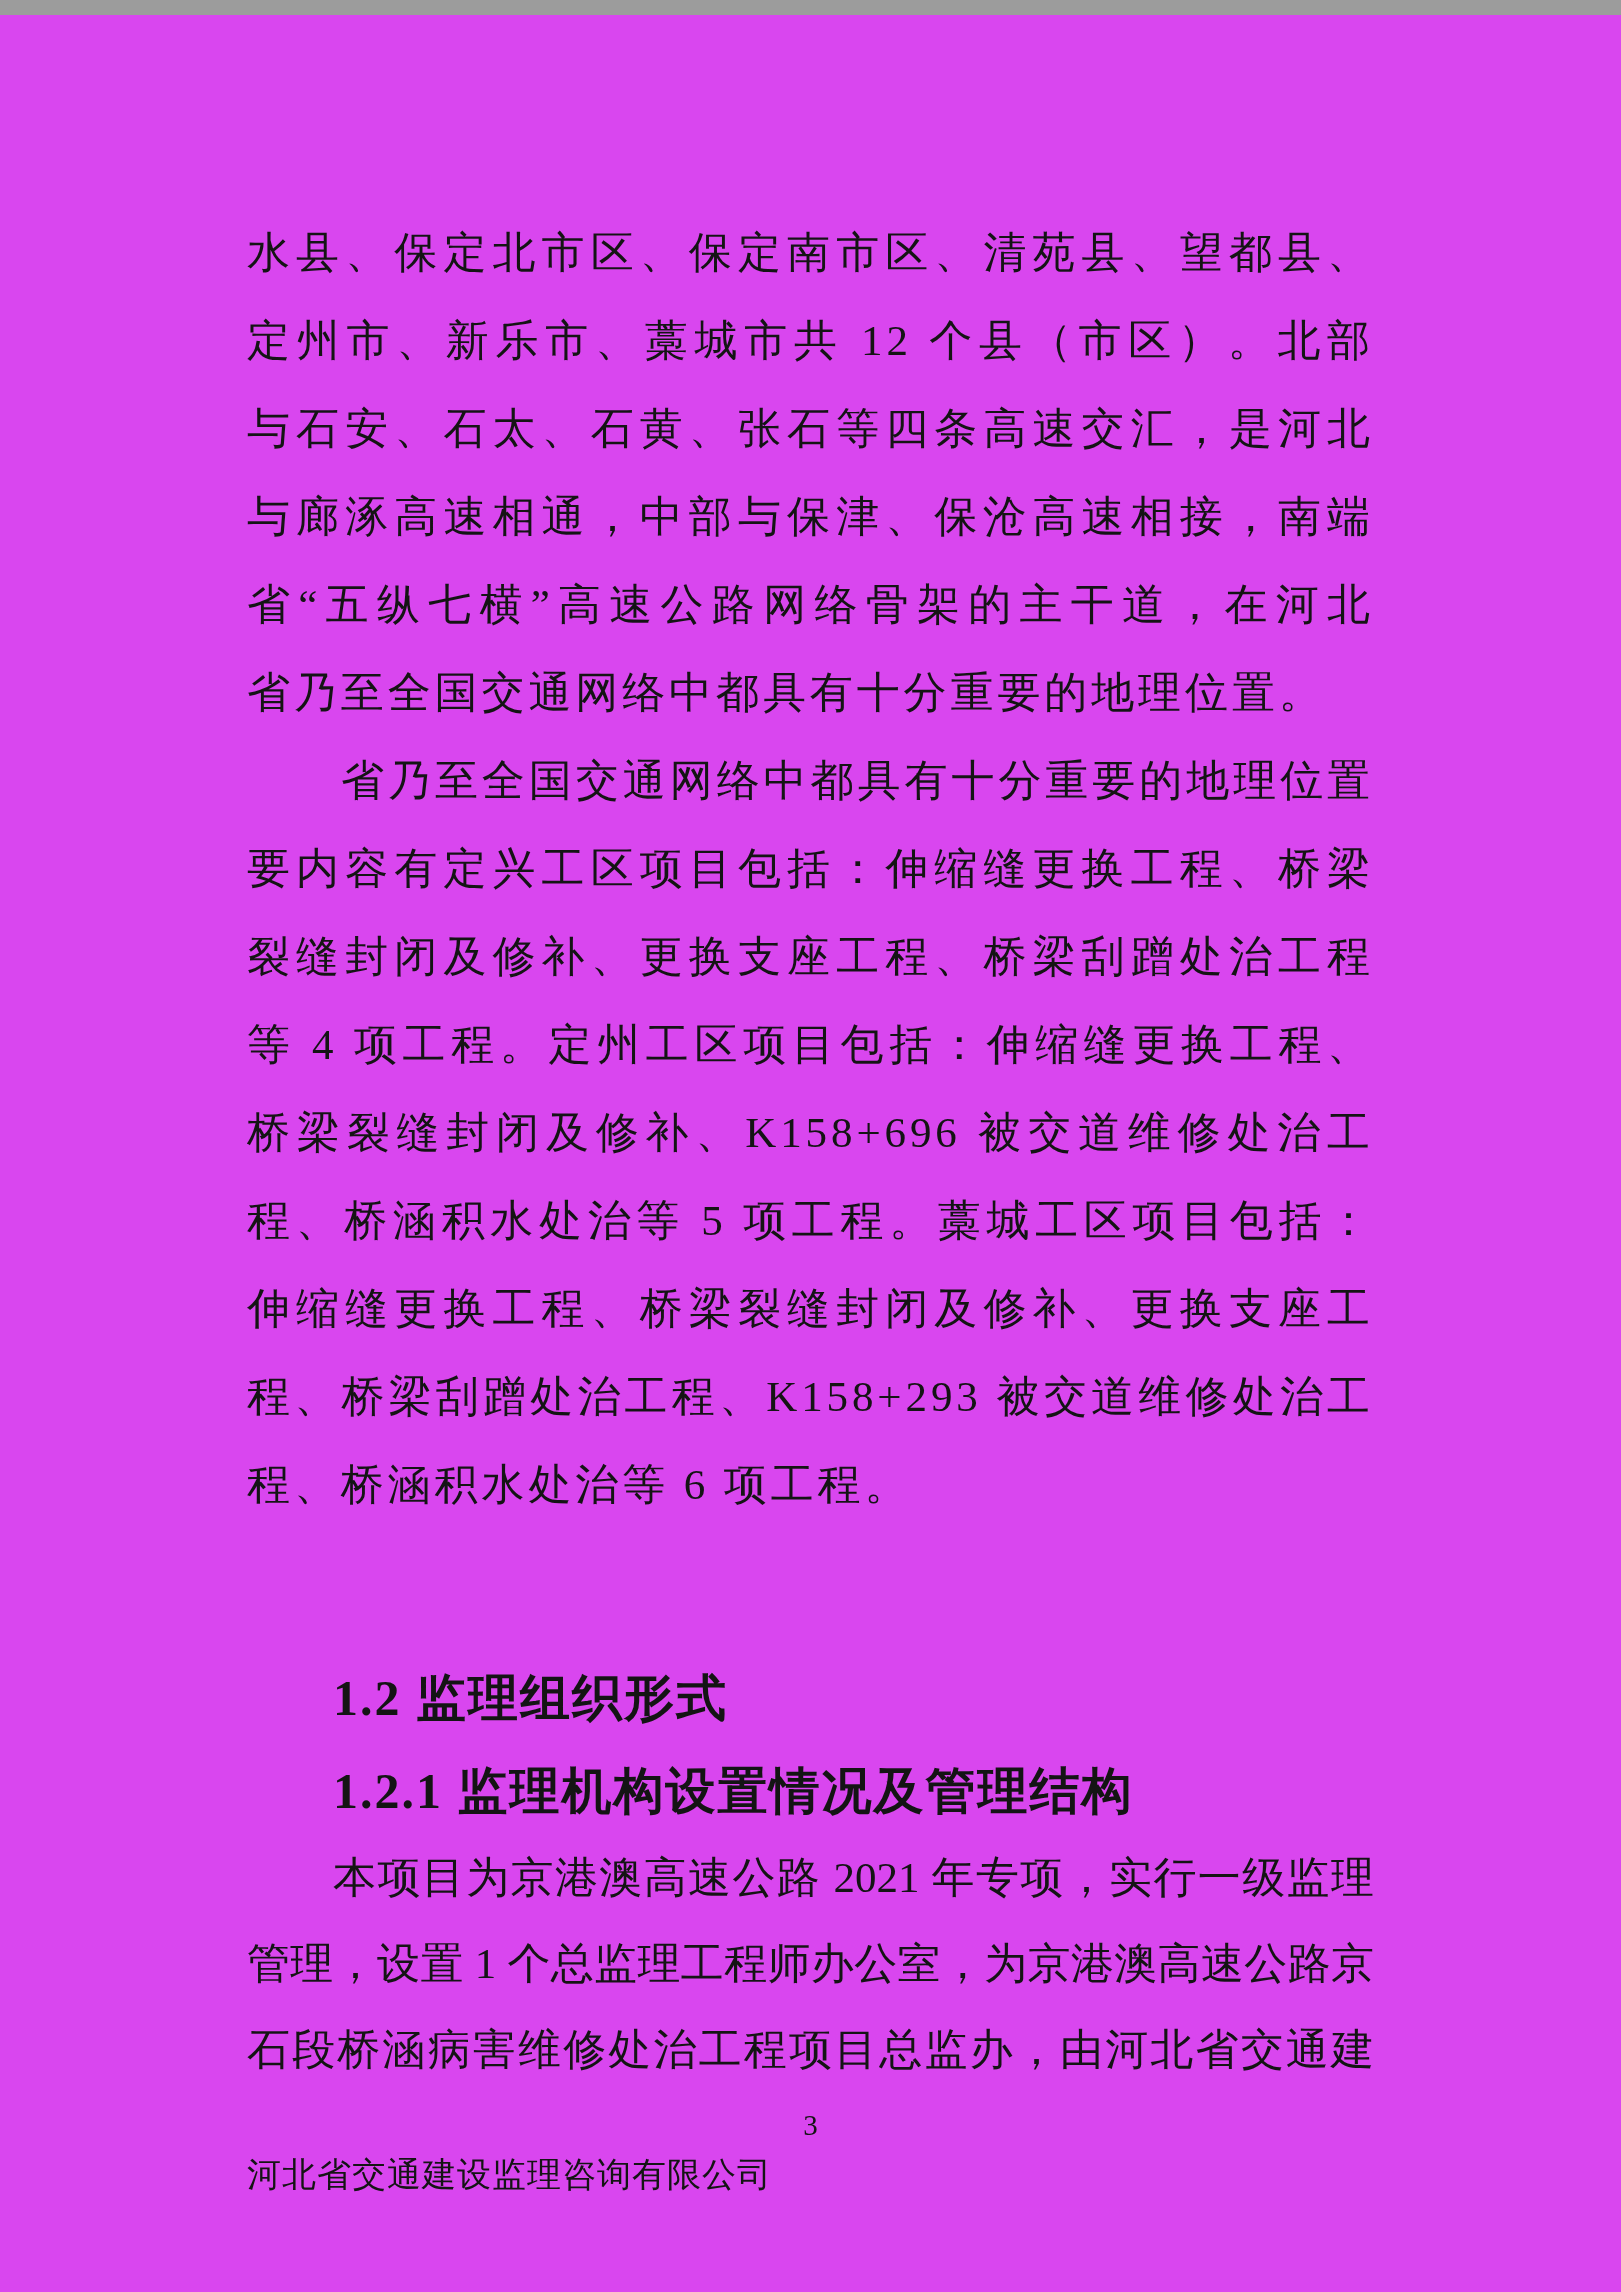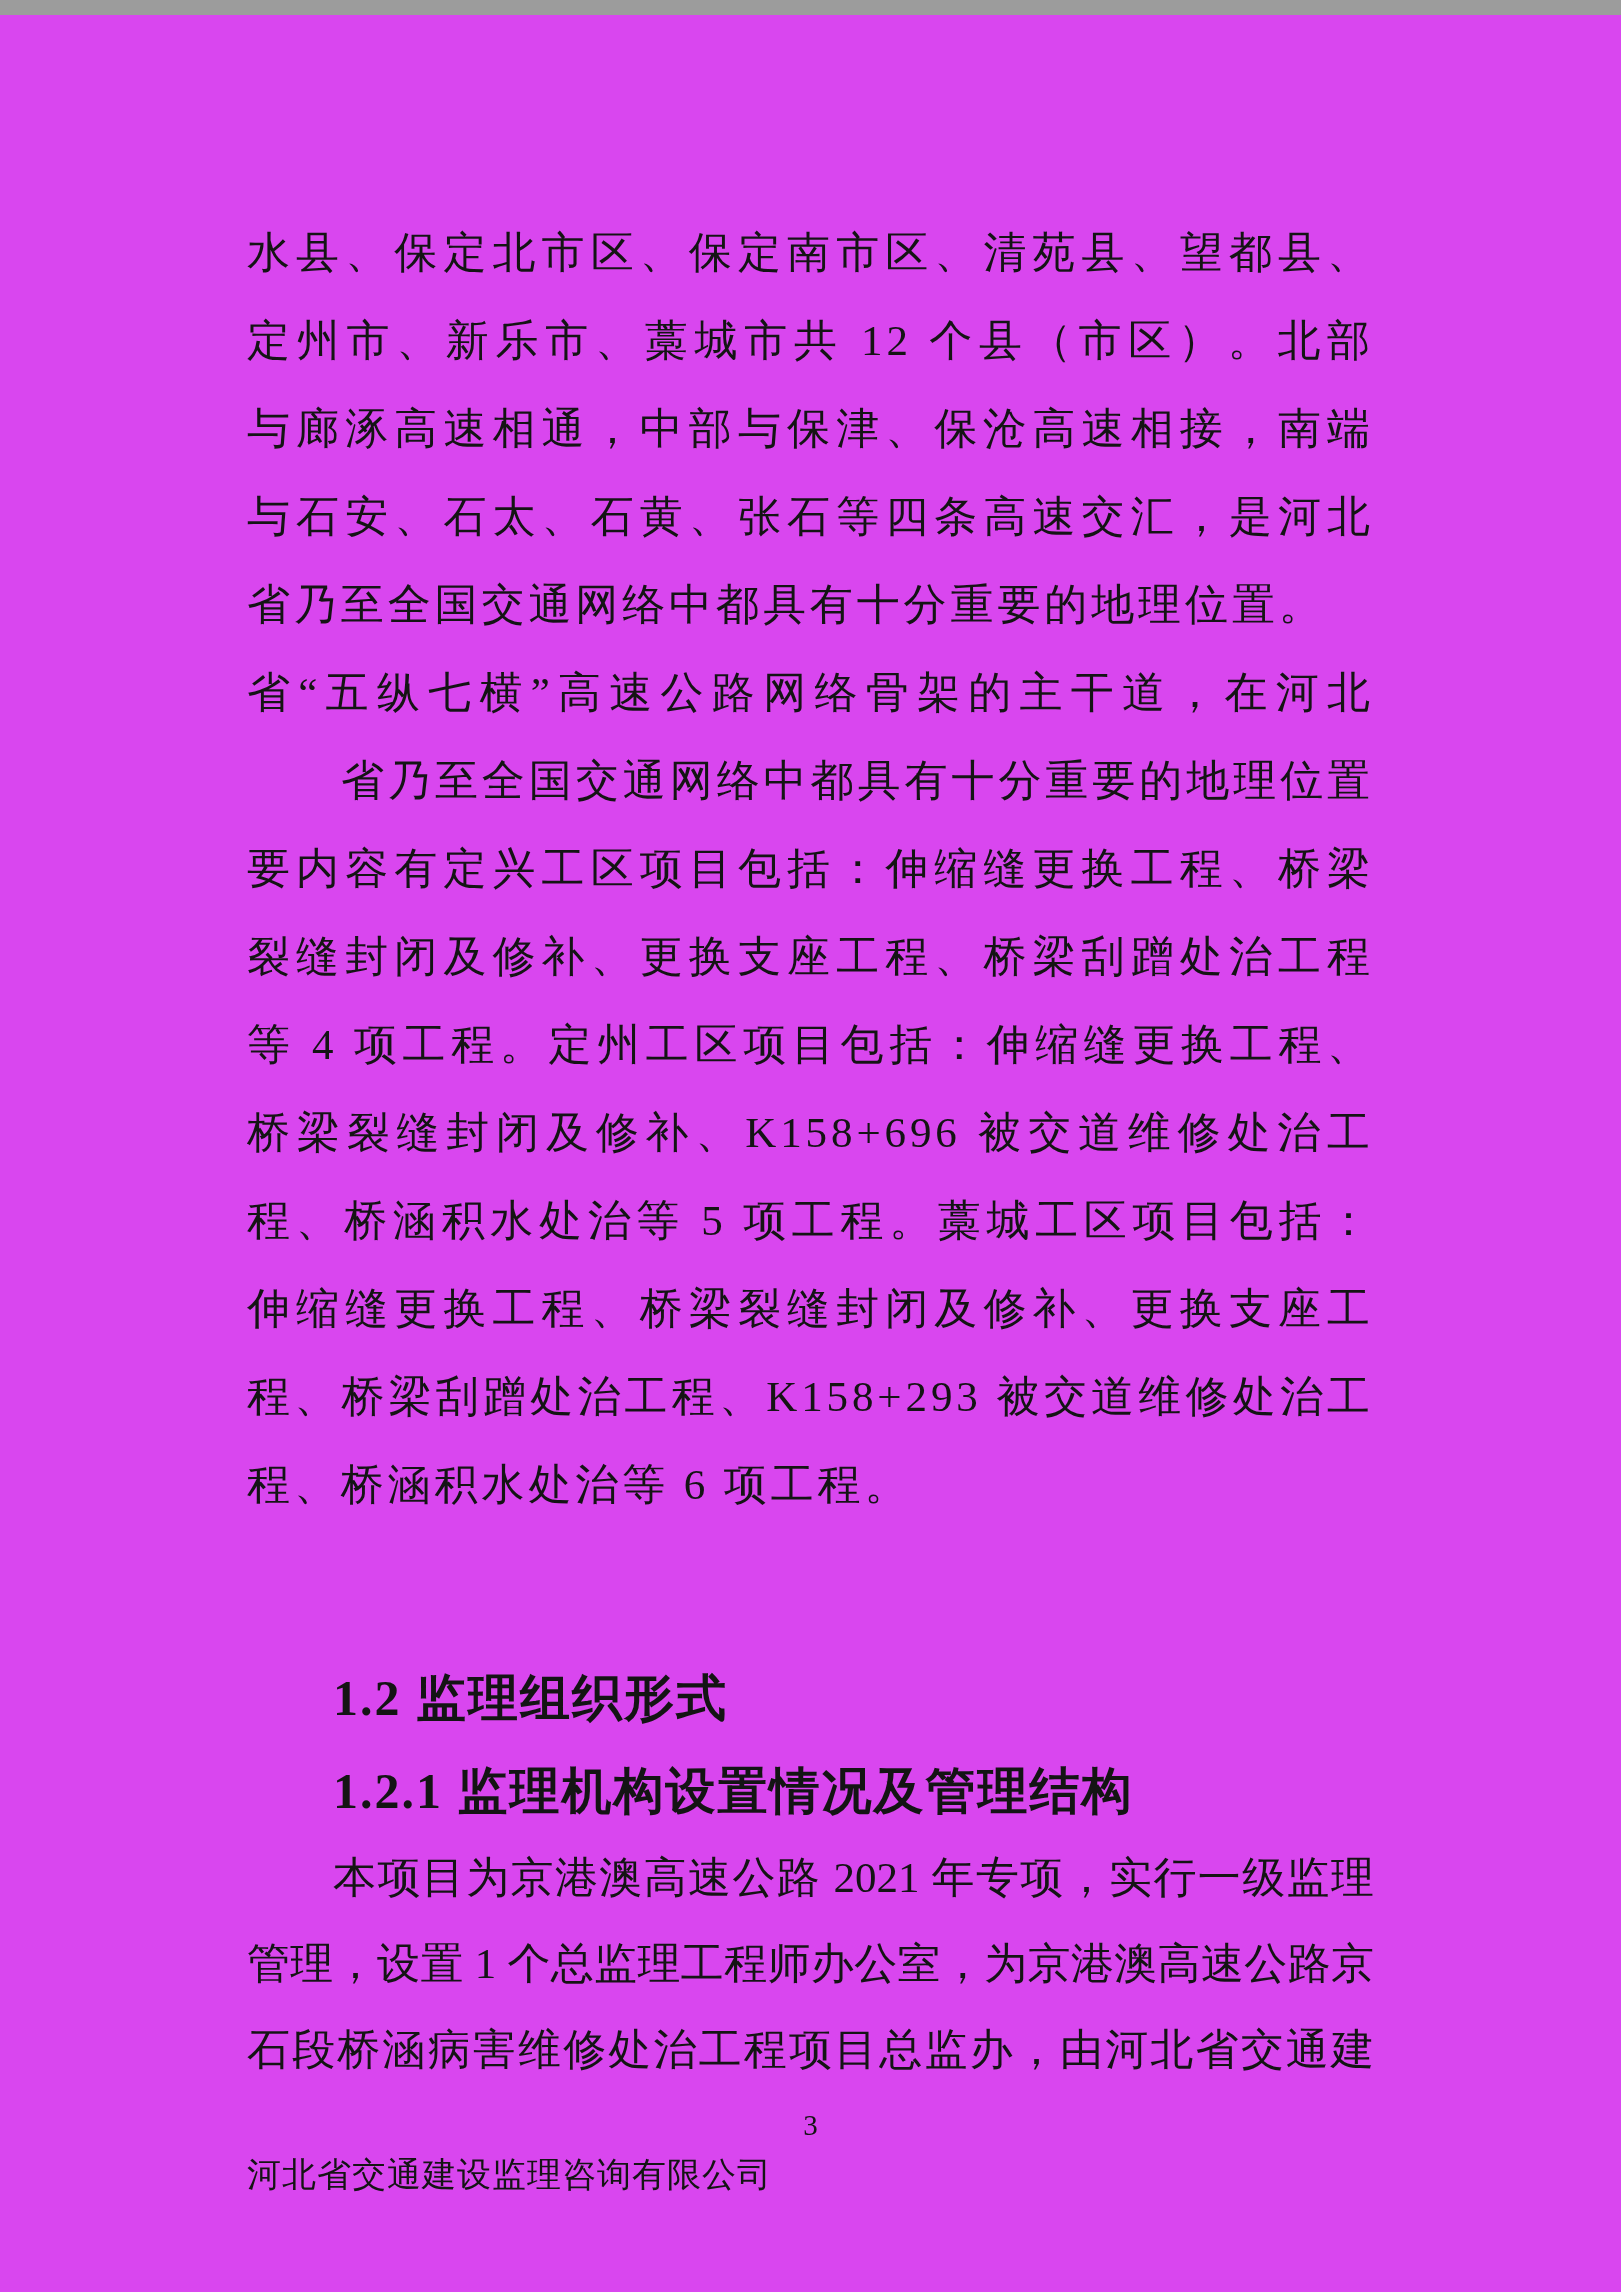--- a/index.html
+++ b/index.html
@@ -82,24 +82,24 @@
 </style>
 </head>
 <body>
 
 <div class="page">
   <div class="text-block">
 
     <div class="para">
       <div class="bline">水县、保定北市区、保定南市区、清苑县、望都县、</div>
       <div class="bline">定州市、新乐市、藁城市共 12 个县（市区）。北部</div>
+      <div class="bline">与石安、石太、石黄、张石等四条高速交汇，是河北</div>
       <div class="bline">与廊涿高速相通，中部与保津、保沧高速相接，南端</div>
-      <div class="bline">与石安、石太、石黄、张石等四条高速交汇，是河北</div>
+      <div class="bline">省“五纵七横”高速公路网络骨架的主干道，在河北</div>
       <div class="bline para-end">省乃至全国交通网络中都具有十分重要的地理位置。</div>
-      <div class="bline">省“五纵七横”高速公路网络骨架的主干道，在河北</div>
     </div>
 
     <div class="para">
       <div class="bline indent-2">省乃至全国交通网络中都具有十分重要的地理位置</div>
       <div class="bline">要内容有定兴工区项目包括：伸缩缝更换工程、桥梁</div>
       <div class="bline">裂缝封闭及修补、更换支座工程、桥梁刮蹭处治工程</div>
       <div class="bline">等 4 项工程。定州工区项目包括：伸缩缝更换工程、</div>
       <div class="bline">桥梁裂缝封闭及修补、K158+696 被交道维修处治工</div>
       <div class="bline">程、桥涵积水处治等 5 项工程。藁城工区项目包括：</div>
       <div class="bline">伸缩缝更换工程、桥梁裂缝封闭及修补、更换支座工</div>

